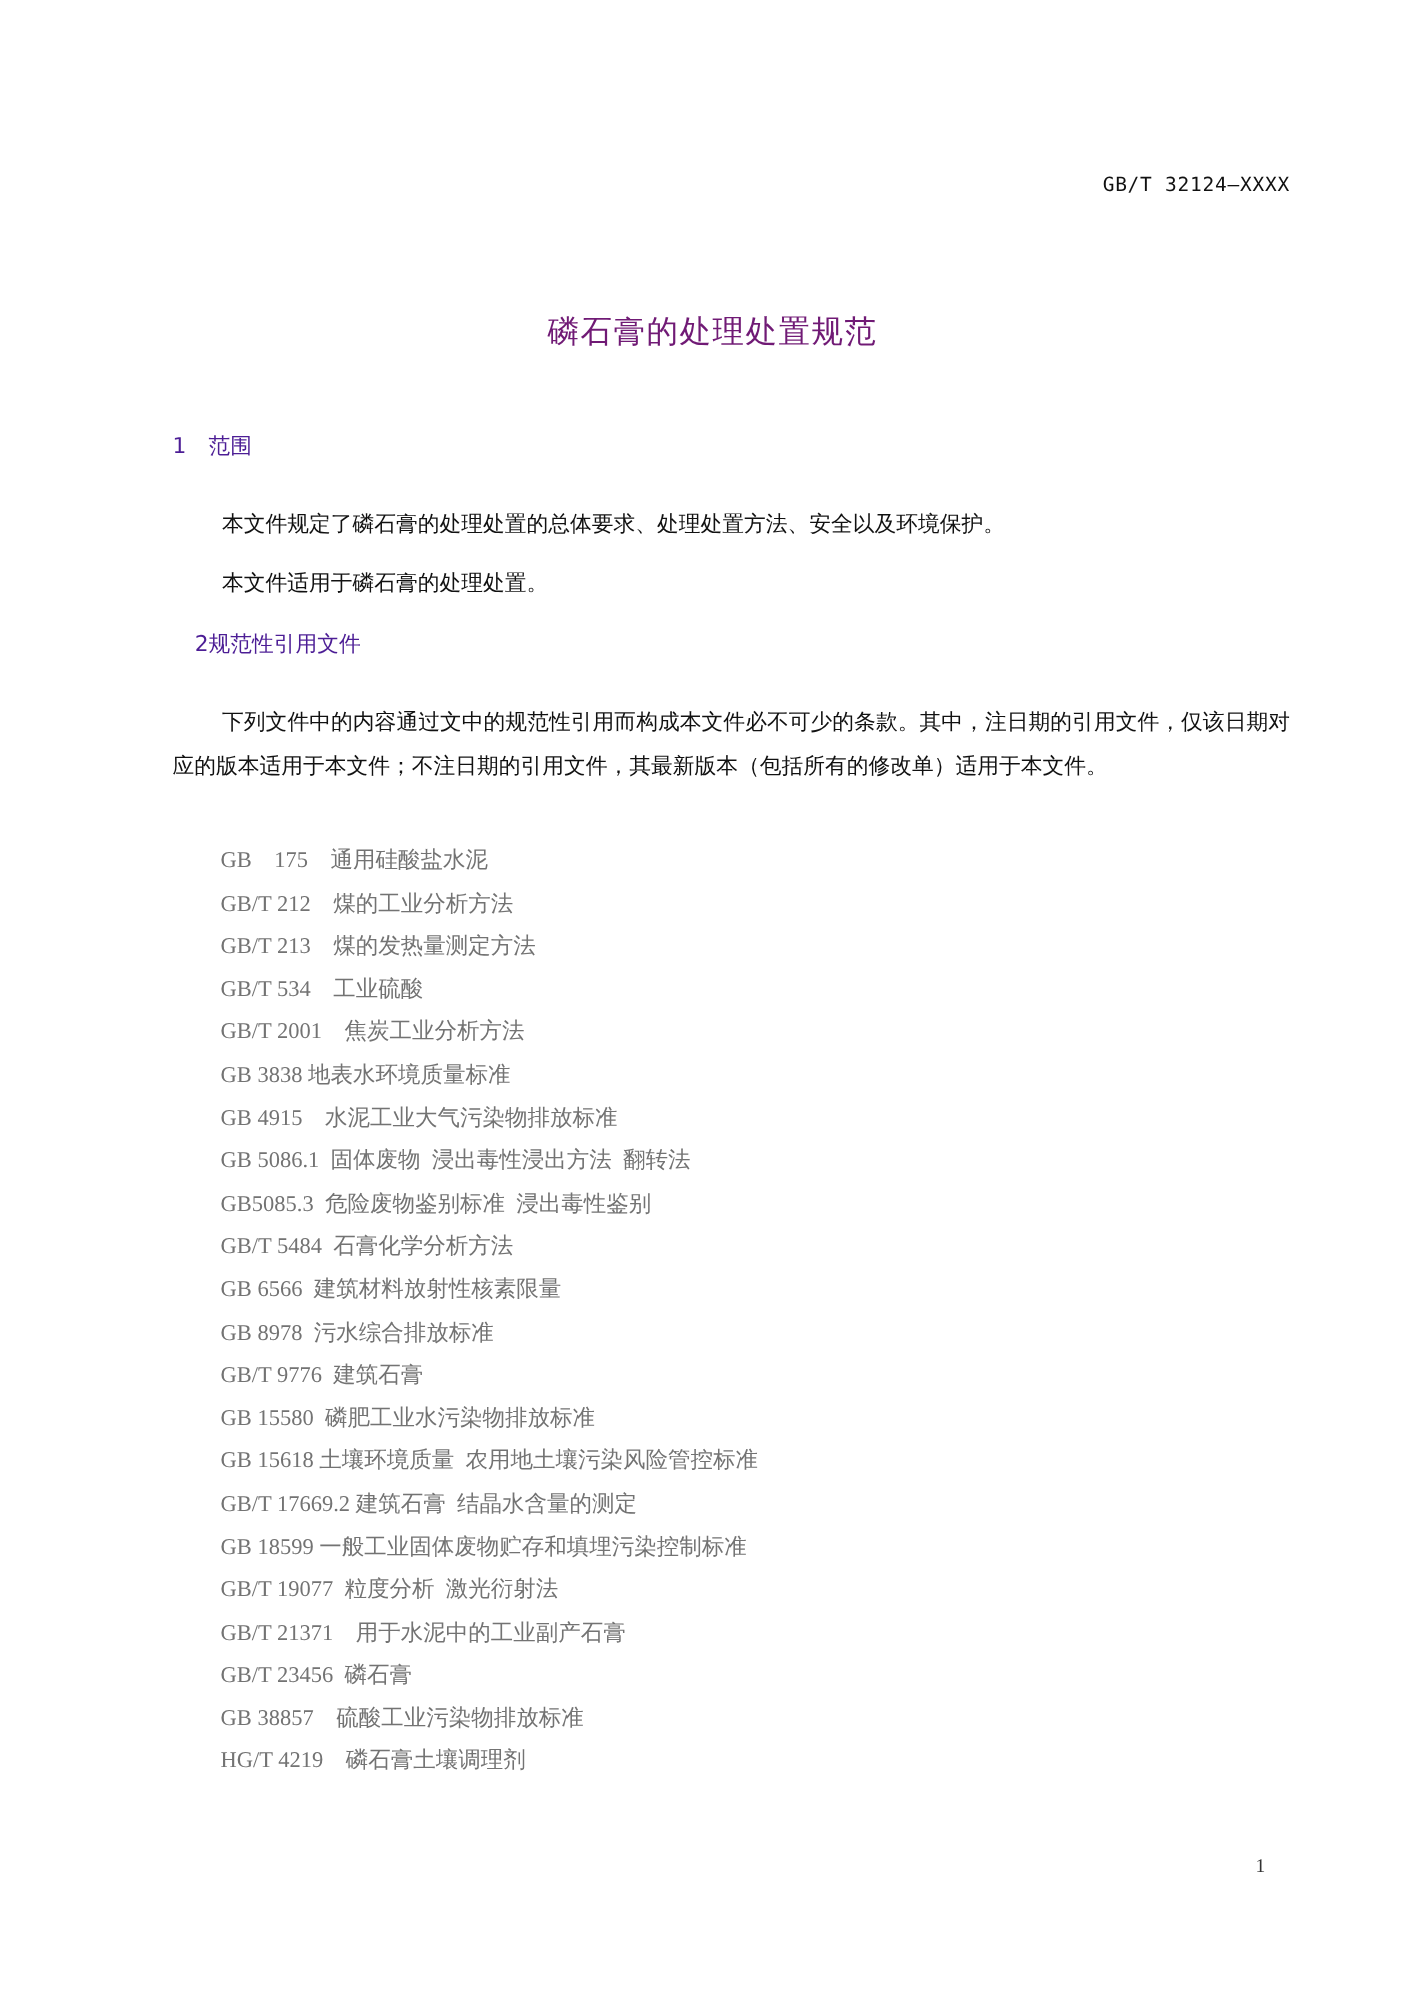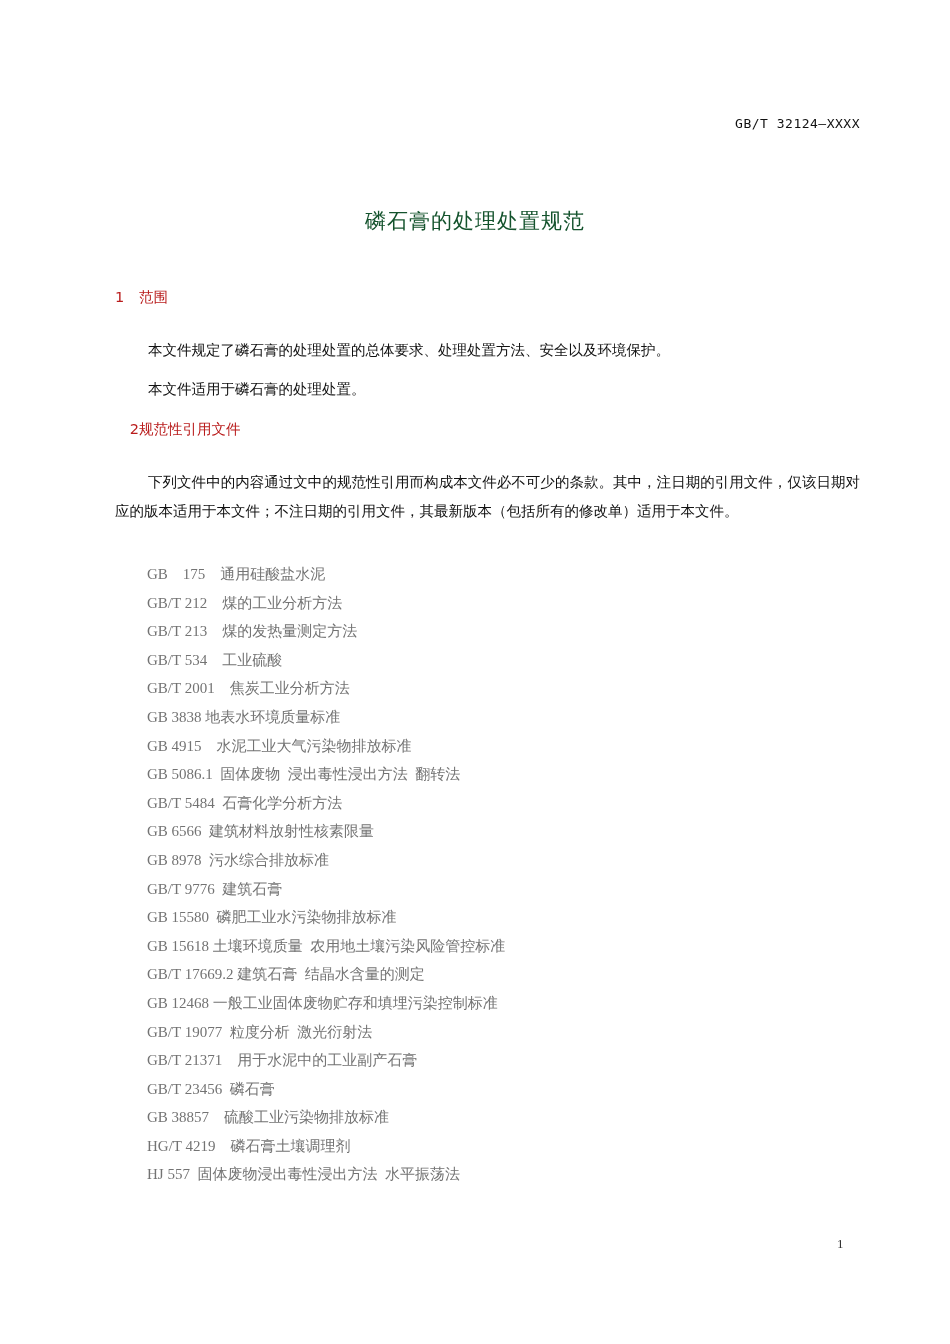--- a/index.html
+++ b/index.html
@@ -5,25 +5,25 @@
   html, body { margin: 0; padding: 0; background: #ffffff; }
   body { width: 950px; height: 1344px; position: relative; overflow: hidden; color: #111; }
   .page { position: absolute; left: 0; top: 0; width: 950px; height: 1344px; background: #fff; }
   .std-code {
     position: absolute; right: 90px; top: 116px;
     font-family: "DejaVu Sans Mono", "Liberation Mono", monospace;
     font-size: 13px; letter-spacing: 0.5px; color: #111;
   }
   .doc-title {
     position: absolute; left: 0; right: 0; top: 207px; text-align: center;
-    font-family: "DejaVu Sans", sans-serif; font-size: 21px; color: #14532d; letter-spacing: 1px;
+    font-family: "DejaVu Sans", sans-serif; font-size: 21px; color: #701a75; letter-spacing: 1px;
   }
   .section-heading {
     position: absolute; left: 115px;
-    font-family: "DejaVu Sans", sans-serif; font-size: 14.5px; color: #b91c1c;
+    font-family: "DejaVu Sans", sans-serif; font-size: 14.5px; color: #4c1d95;
   }
   .section-heading .num { display: inline-block; width: 24px; }
   .para {
     position: absolute; left: 115px; width: 745px;
     font-family: "DejaVu Serif", "Liberation Serif", serif; font-size: 14.5px; line-height: 29px;
     color: #111; text-align: justify;
   }
   .indent { text-indent: 33px; }
   .ref-list { position: absolute; left: 147px; top: 560px; margin: 0; padding: 0; list-style: none; }
   .ref-item {
@@ -57,30 +57,30 @@
 
   <ul class="ref-list">
     <li class="ref-item">GB    175    通用硅酸盐水泥</li>
     <li class="ref-item">GB/T 212    煤的工业分析方法</li>
     <li class="ref-item">GB/T 213    煤的发热量测定方法</li>
     <li class="ref-item">GB/T 534    工业硫酸</li>
     <li class="ref-item">GB/T 2001    焦炭工业分析方法</li>
     <li class="ref-item">GB 3838 地表水环境质量标准</li>
     <li class="ref-item">GB 4915    水泥工业大气污染物排放标准</li>
     <li class="ref-item">GB 5086.1  固体废物  浸出毒性浸出方法  翻转法</li>
+    <li class="ref-item">GB5085.3  危险废物鉴别标准  浸出毒性鉴别</li>
     <li class="ref-item">GB/T 5484  石膏化学分析方法</li>
     <li class="ref-item">GB 6566  建筑材料放射性核素限量</li>
     <li class="ref-item">GB 8978  污水综合排放标准</li>
     <li class="ref-item">GB/T 9776  建筑石膏</li>
     <li class="ref-item">GB 15580  磷肥工业水污染物排放标准</li>
     <li class="ref-item">GB 15618 土壤环境质量  农用地土壤污染风险管控标准</li>
     <li class="ref-item">GB/T 17669.2 建筑石膏  结晶水含量的测定</li>
-    <li class="ref-item">GB 12468 一般工业固体废物贮存和填埋污染控制标准</li>
+    <li class="ref-item">GB 18599 一般工业固体废物贮存和填埋污染控制标准</li>
     <li class="ref-item">GB/T 19077  粒度分析  激光衍射法</li>
     <li class="ref-item">GB/T 21371    用于水泥中的工业副产石膏</li>
     <li class="ref-item">GB/T 23456  磷石膏</li>
     <li class="ref-item">GB 38857    硫酸工业污染物排放标准</li>
     <li class="ref-item">HG/T 4219    磷石膏土壤调理剂</li>
-    <li class="ref-item">HJ 557  固体废物浸出毒性浸出方法  水平振荡法</li>
   </ul>
 
   <div class="page-number">1</div>
 </div>
 
 </body></html>

